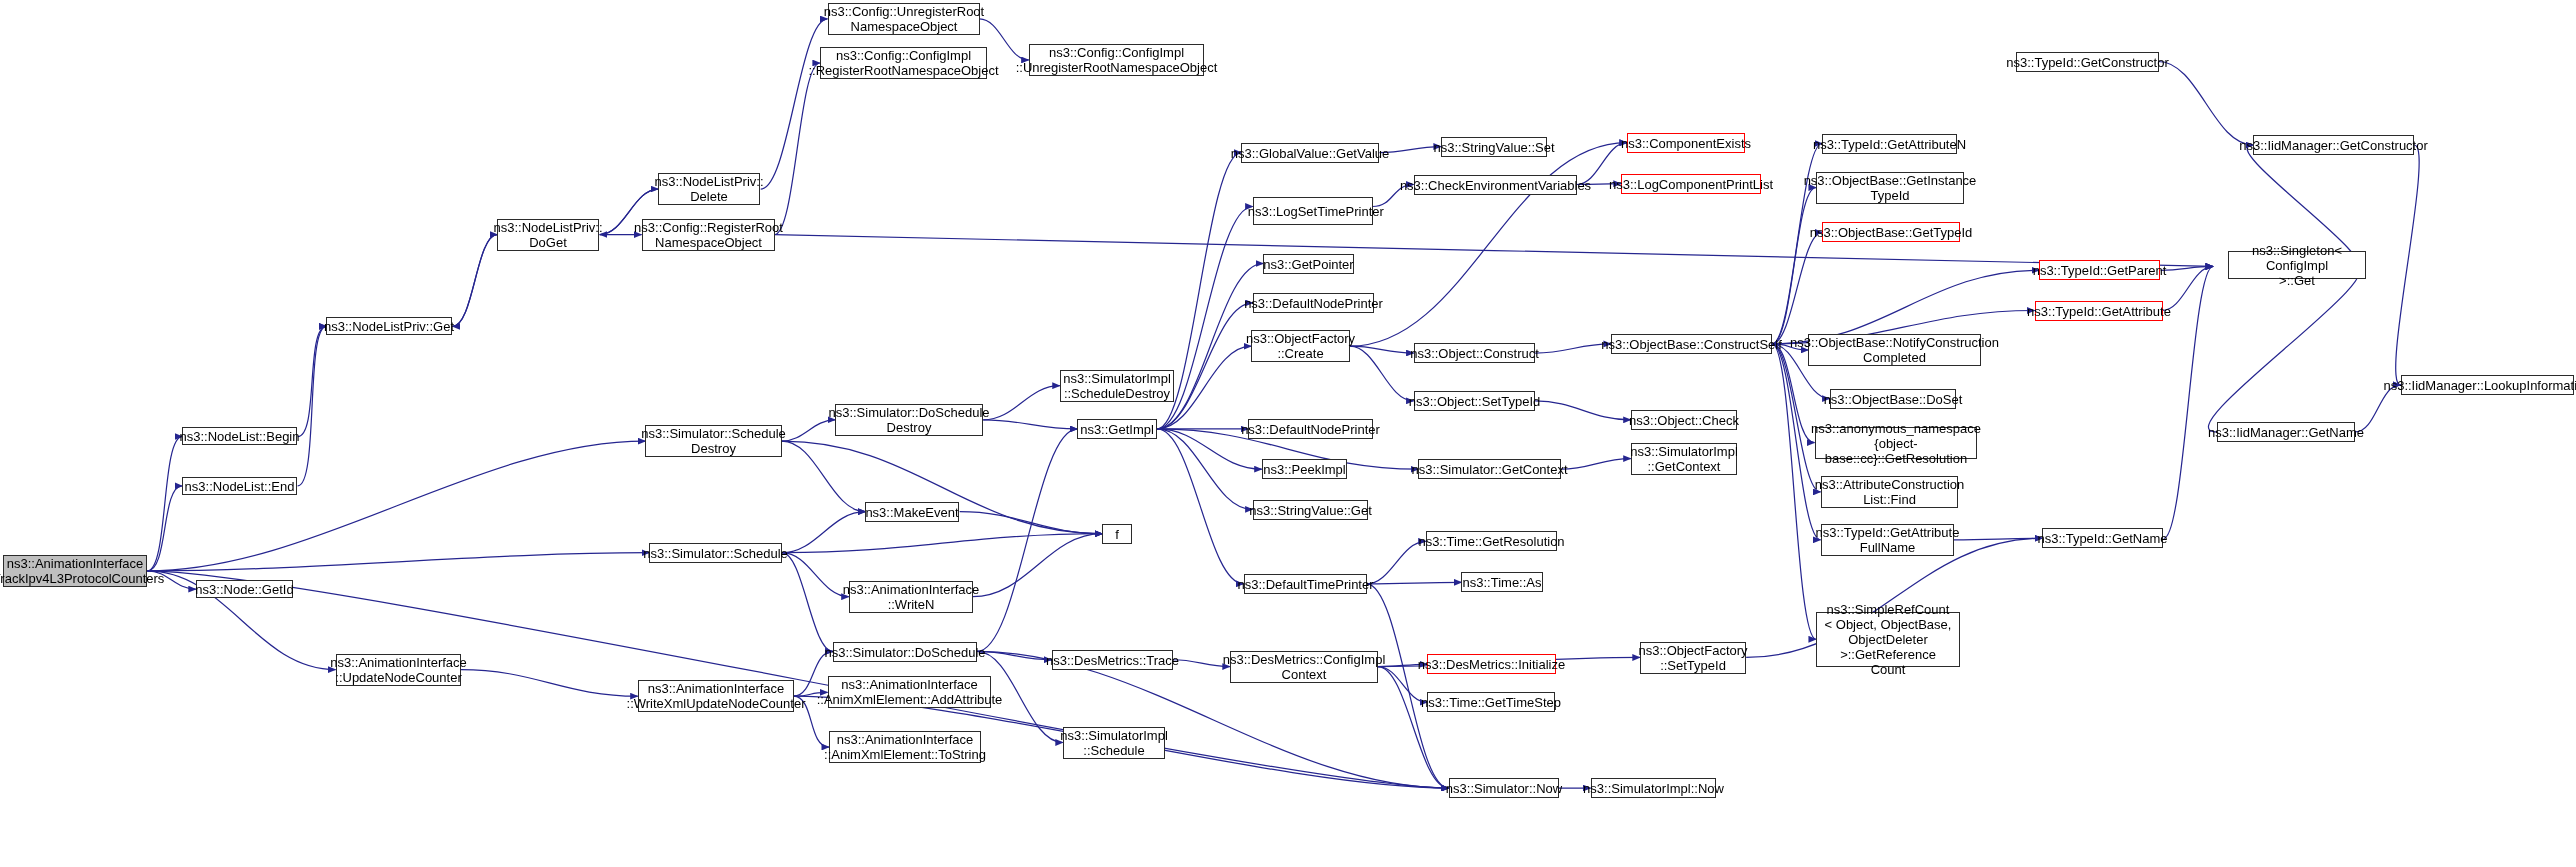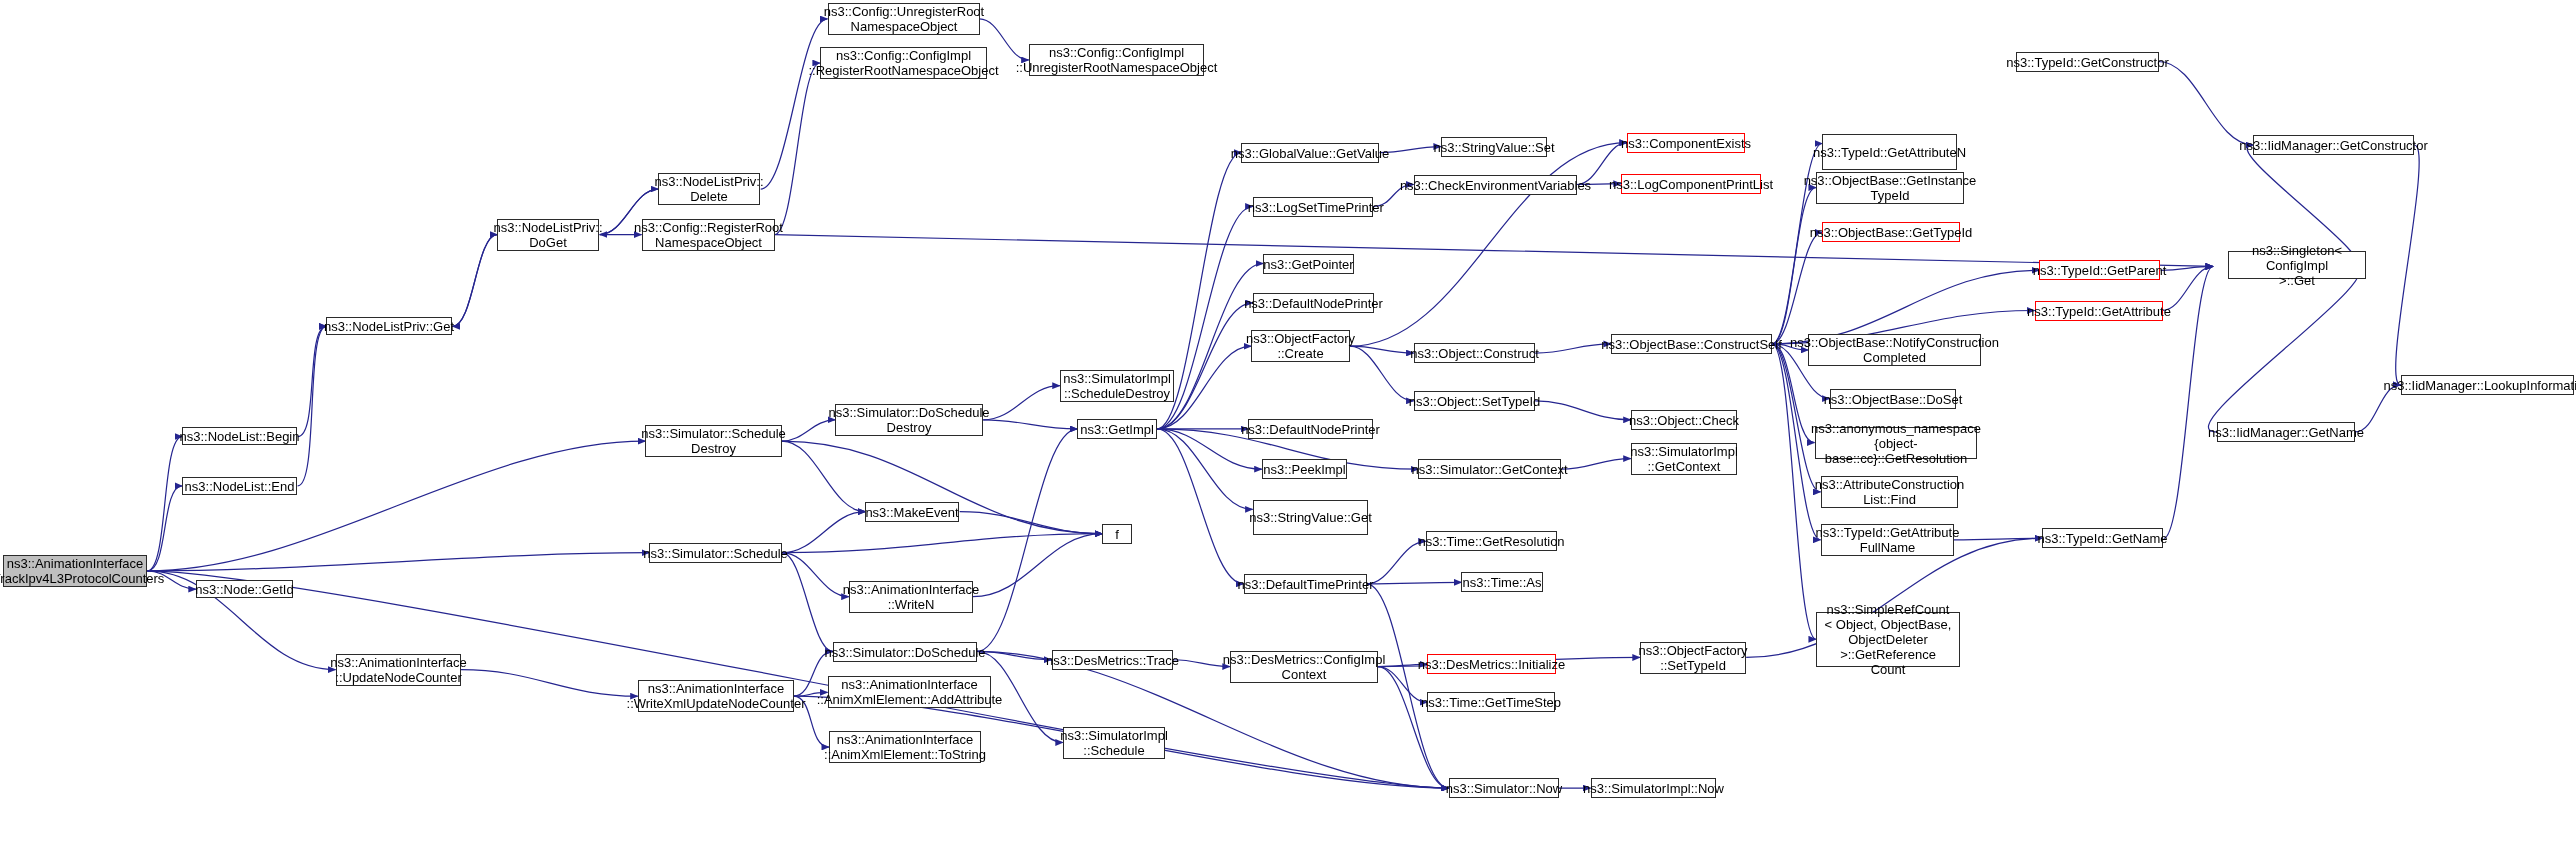--- a/index.html
+++ b/index.html
@@ -168,28 +168,28 @@
     <div class="node thick" style="left: 829px; top: 731px; width: 152px; height: 32px;"><span>ns3::AnimationInterface
 ::AnimXmlElement::ToString</span></div>
     <div class="node" style="left: 1060px; top: 370px; width: 114px; height: 32px;"><span>ns3::SimulatorImpl
 ::ScheduleDestroy</span></div>
     <div class="node thick" style="left: 1077px; top: 419px; width: 80px; height: 20px;"><span>ns3::GetImpl</span></div>
     <div class="node thick" style="left: 1102px; top: 524px; width: 30px; height: 20px;"><span>f</span></div>
     <div class="node thick" style="left: 1052px; top: 650px; width: 121px; height: 20px;"><span>ns3::DesMetrics::Trace</span></div>
     <div class="node thick" style="left: 1063px; top: 727px; width: 102px; height: 32px;"><span>ns3::SimulatorImpl
 ::Schedule</span></div>
     <div class="node thick" style="left: 1241px; top: 143px; width: 138px; height: 20px;"><span>ns3::GlobalValue::GetValue</span></div>
-    <div class="node thick" style="left: 1253px; top: 197px; width: 120px; height: 20px; padding-left: 8px;"><span>ns3::LogSetTimePrinter</span></div>
+    <div class="node thick" style="left: 1253px; top: 197px; width: 120px; height: 28px; padding-left: 8px;"><span>ns3::LogSetTimePrinter</span></div>
     <div class="node thick" style="left: 1263px; top: 254px; width: 91px; height: 20px;"><span>ns3::GetPointer</span></div>
     <div class="node thick" style="left: 1253px; top: 293px; width: 121px; height: 20px;"><span>ns3::DefaultNodePrinter</span></div>
     <div class="node thick" style="left: 1251px; top: 330px; width: 99px; height: 32px;"><span>ns3::ObjectFactory
 ::Create</span></div>
     <div class="node thick" style="left: 1248px; top: 419px; width: 125px; height: 20px;"><span>ns3::DefaultNodePrinter</span></div>
     <div class="node thick" style="left: 1262px; top: 459px; width: 85px; height: 20px; text-align: right;"><span>ns3::PeekImpl</span></div>
-    <div class="node thick" style="left: 1253px; top: 500px; width: 115px; height: 35px;"><span>ns3::StringValue::Get</span></div>
+    <div class="node thick" style="left: 1253px; top: 500px; width: 115px; height: 20px;"><span>ns3::StringValue::Get</span></div>
     <div class="node thick" style="left: 1244px; top: 574px; width: 123px; height: 20px;"><span>ns3::DefaultTimePrinter</span></div>
     <div class="node thick" style="left: 1230px; top: 651px; width: 148px; height: 32px;"><span>ns3::DesMetrics::ConfigImpl
 Context</span></div>
     <div class="node thick" style="left: 1449px; top: 778px; width: 110px; height: 20px;"><span>ns3::Simulator::Now</span></div>
     <div class="node thick" style="left: 1441px; top: 137px; width: 106px; height: 20px;"><span>ns3::StringValue::Set</span></div>
     <div class="node thick" style="left: 1414px; top: 175px; width: 163px; height: 20px;"><span>ns3::CheckEnvironmentVariables</span></div>
     <div class="node red" style="left: 1627px; top: 133px; width: 118px; height: 20px;"><span>ns3::ComponentExists</span></div>
     <div class="node red" style="left: 1621px; top: 174px; width: 140px; height: 20px;"><span>ns3::LogComponentPrintList</span></div>
     <div class="node thick" style="left: 1414px; top: 343px; width: 121px; height: 20px;"><span>ns3::Object::Construct</span></div>
     <div class="node thick" style="left: 1414px; top: 391px; width: 121px; height: 20px;"><span>ns3::Object::SetTypeId</span></div>
@@ -198,21 +198,21 @@
     <div class="node thick" style="left: 1631px; top: 443px; width: 106px; height: 32px;"><span>ns3::SimulatorImpl
 ::GetContext</span></div>
     <div class="node thick" style="left: 1426px; top: 531px; width: 131px; height: 20px;"><span>ns3::Time::GetResolution</span></div>
     <div class="node thick" style="left: 1461px; top: 572px; width: 82px; height: 20px;"><span>ns3::Time::As</span></div>
     <div class="node red" style="left: 1427px; top: 654px; width: 129px; height: 20px;"><span>ns3::DesMetrics::Initialize</span></div>
     <div class="node thick" style="left: 1427px; top: 692px; width: 128px; height: 20px;"><span>ns3::Time::GetTimeStep</span></div>
     <div class="node thick" style="left: 1611px; top: 334px; width: 161px; height: 20px;"><span>ns3::ObjectBase::ConstructSelf</span></div>
     <div class="node thick" style="left: 1640px; top: 642px; width: 106px; height: 32px;"><span>ns3::ObjectFactory
 ::SetTypeId</span></div>
     <div class="node thick" style="left: 1591px; top: 778px; width: 125px; height: 20px;"><span>ns3::SimulatorImpl::Now</span></div>
-    <div class="node thick" style="left: 1822px; top: 134px; width: 135px; height: 36px;"><span>ns3::TypeId::GetAttributeN</span></div>
+    <div class="node thick" style="left: 1822px; top: 134px; width: 135px; height: 20px;"><span>ns3::TypeId::GetAttributeN</span></div>
     <div class="node thick" style="left: 1816px; top: 172px; width: 148px; height: 32px;"><span>ns3::ObjectBase::GetInstance
 TypeId</span></div>
     <div class="node red" style="left: 1822px; top: 222px; width: 138px; height: 20px;"><span>ns3::ObjectBase::GetTypeId</span></div>
     <div class="node thick" style="left: 1808px; top: 334px; width: 173px; height: 32px;"><span>ns3::ObjectBase::NotifyConstruction
 Completed</span></div>
     <div class="node thick" style="left: 1830px; top: 389px; width: 126px; height: 20px;"><span>ns3::ObjectBase::DoSet</span></div>
     <div class="node thick" style="left: 1815px; top: 427px; width: 162px; height: 32px;"><span>ns3::anonymous_namespace
 {object-base::cc}::GetResolution</span></div>
     <div class="node thick" style="left: 1821px; top: 476px; width: 137px; height: 32px;"><span>ns3::AttributeConstruction
 List::Find</span></div>

